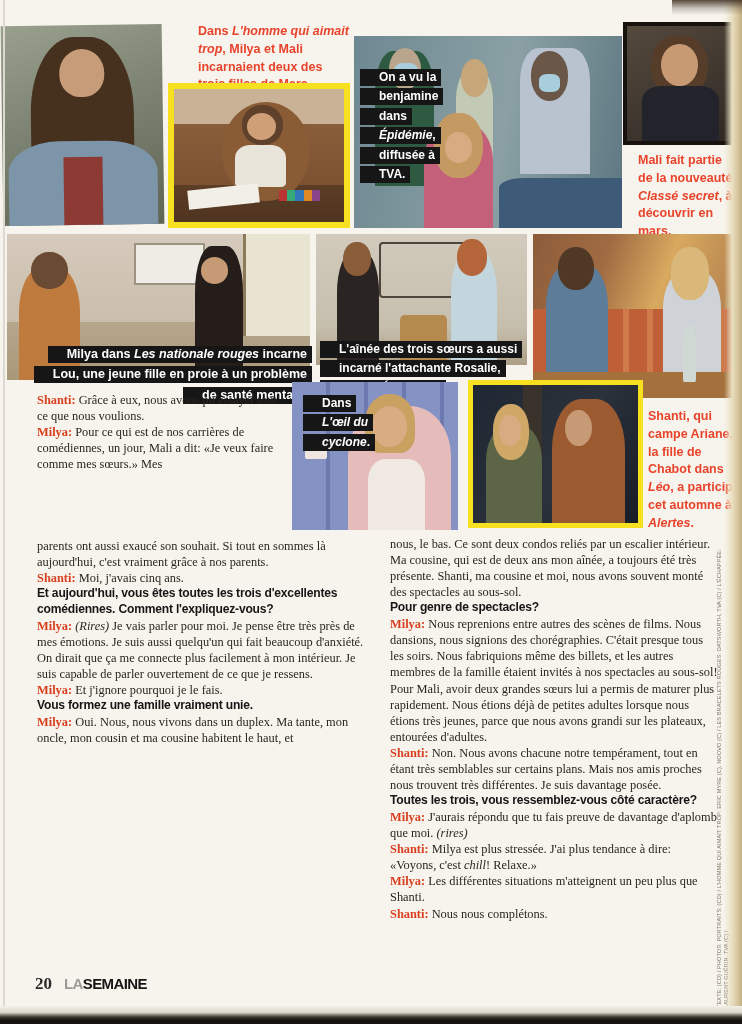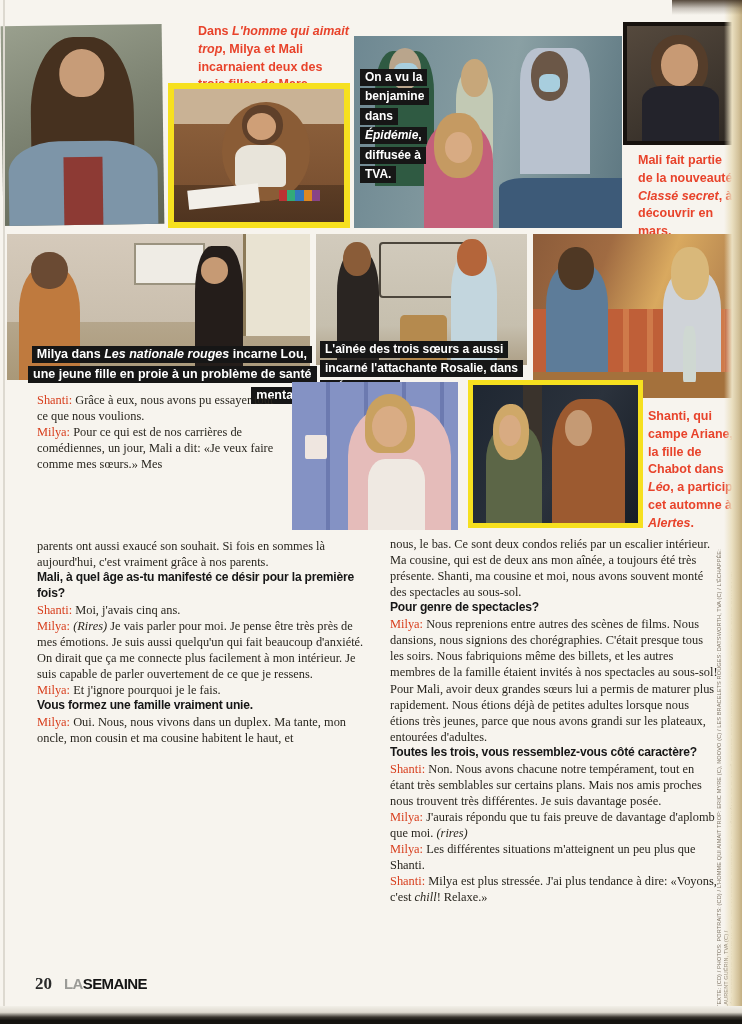--- a/index.html
+++ b/index.html
@@ -4,26 +4,26 @@
 <style>
   html,body{margin:0;padding:0;background:#cfccc5;}
   .page{position:relative;width:742px;height:1024px;margin:0 auto;background:#f7f4ee;overflow:hidden;
         font-family:"Liberation Sans",sans-serif;}
   .ph{position:absolute;overflow:hidden;background:#888;}
   .ph i{position:absolute;display:block;}
   
   .redcap{position:absolute;color:#e8432b;font-weight:bold;font-size:12.5px;line-height:1.42;}
   
   .blackcap{position:absolute;font-weight:bold;font-size:12px;line-height:1.62;color:#fff;}
-  .blackcap span{background:#161616;padding:1px 5px 2px 5px;-webkit-box-decoration-break:clone;box-decoration-break:clone;}
+  .blackcap span{background:#161616;padding:1px 5px 2px 19px;-webkit-box-decoration-break:clone;box-decoration-break:clone;}
   
   .col{position:absolute;color:#29261f;font-family:"Liberation Serif",serif;font-size:12.4px;line-height:16.1px;}
   .col p{margin:0;}
   .col p.q{font-family:"Liberation Sans",sans-serif;font-weight:bold;color:#161616;font-size:12.1px;line-height:15.8px;letter-spacing:-0.2px;}
-  .col b.sp{color:#d8401f;font-weight:normal;}
+  .col b.sp{color:#d8401f;font-weight:bold;}
   
   .footer{position:absolute;left:35px;top:974px;display:flex;align-items:baseline;gap:12px;}
   .pagenum{font-family:"Liberation Serif",serif;font-weight:bold;font-size:17px;color:#2a2a2a;}
   .brand{font-weight:bold;font-size:15px;letter-spacing:-0.6px;}
   .brand .la{color:#9b9b97;}
   .brand .sem{color:#151515;}
   
   .edge-left{position:absolute;left:3px;top:0;width:2px;height:1010px;background:#ddd9d0;}
   .edge-right{position:absolute;right:0;top:0;width:18px;height:1012px;
       background:linear-gradient(to right,rgba(247,244,238,0) 0%,#eadfc0 45%,#d3c29b 80%,#c2ae82 100%);}
@@ -115,56 +115,58 @@
   </figure>
 
   <figure class="ph" style="margin:0;left:292px;top:382px;width:166px;height:148px;background:repeating-linear-gradient(90deg,#8492c4 0 34px,#6c7ab0 34px 38px);">
     <i style="left:34%;top:16%;width:62%;height:84%;background:#e5bcba;border-radius:40% 40% 0 0;"></i>
     <i style="left:44%;top:8%;width:30%;height:40%;background:#c9a160;border-radius:48% 48% 30% 30%;"></i>
     <i style="left:48%;top:16%;width:21%;height:28%;background:#d9ac84;border-radius:50%;"></i>
     <i style="left:46%;top:52%;width:34%;height:48%;background:#efe9e2;border-radius:30% 30% 0 0;"></i>
     <i style="left:8%;top:36%;width:13%;height:16%;background:#efe6e0;border-radius:8%;"></i>
   </figure>
 
+  <div class="blackcap" style="left:303px;top:394px;width:66px;"><span>Dans <i>L'œil du cyclone</i>.</span></div>
 
   <figure class="ph" style="margin:0;left:468px;top:380px;width:165px;height:138px;border:5px solid #f6e01f;background:linear-gradient(120deg,#1f2732 0%,#2b323c 55%,#171d26 100%);">
     <i style="left:30%;top:0;width:12%;height:60%;background:#3a332c;"></i>
     <i style="left:8%;top:30%;width:34%;height:70%;background:#5c6647;border-radius:36% 36% 0 0;"></i>
     <i style="left:12%;top:14%;width:22%;height:40%;background:#cfa868;border-radius:46%;"></i>
     <i style="left:16%;top:22%;width:13%;height:22%;background:#d8ab82;border-radius:50%;"></i>
     <i style="left:48%;top:10%;width:44%;height:90%;background:#9c5a30;border-radius:40% 40% 0 0;"></i>
     <i style="left:56%;top:18%;width:16%;height:26%;background:#c59a74;border-radius:50%;"></i>
   </figure>
 
   <div class="redcap" style="left:648px;top:408px;width:92px;">Shanti, qui campe Ariane, la fille de Chabot dans <i>Léo</i>, a participé cet automne à <i>Alertes</i>.</div>
 
   <div class="col" style="left:37px;top:392px;width:240px;">
       <p class="para dialogue"><b class="sp">Shanti:</b> Grâce à eux, nous avons pu essayer tout ce que nous voulions.</p>
       <p class="para dialogue"><b class="sp">Milya:</b> Pour ce qui est de nos carrières de comédiennes, un jour, Mali a dit: «Je veux faire comme mes sœurs.» Mes</p>
     </div>
 
   <div class="col" style="left:37px;top:538px;width:330px;">
-      <p class="para plain">parents ont aussi exaucé son souhait. Si fois en sommes là aujourd'hui, c'est vraiment grâce à nos parents.</p>
-      <p class="para q">Mali, à quel âge as-tu manifesté ce désir pour la première fois?</p>
+      <p class="para plain">parents ont aussi exaucé son souhait. Si tout en sommes là aujourd'hui, c'est vraiment grâce à nos parents.</p>
       <p class="para dialogue"><b class="sp">Shanti:</b> Moi, j'avais cinq ans.</p>
+      <p class="para q">Et aujourd'hui, vous êtes toutes les trois d'excellentes comédiennes. Comment l'expliquez-vous?</p>
       <p class="para dialogue"><b class="sp">Milya:</b> <i>(Rires)</i> Je vais parler pour moi. Je pense être très près de mes émotions. Je suis aussi quelqu'un qui fait beaucoup d'anxiété. On dirait que ça me connecte plus facilement à mon intérieur. Je suis capable de parler ouvertement de ce que je ressens.</p>
       <p class="para dialogue"><b class="sp">Milya:</b> Et j'ignore pourquoi je le fais.</p>
       <p class="para q">Vous formez une famille vraiment unie.</p>
       <p class="para dialogue"><b class="sp">Milya:</b> Oui. Nous, nous vivons dans un duplex. Ma tante, mon oncle, mon cousin et ma cousine habitent le haut, et</p>
     </div>
 
   <div class="col" style="left:390px;top:536px;width:328px;">
       <p class="para plain">nous, le bas. Ce sont deux condos reliés par un escalier intérieur. Ma cousine, qui est de deux ans mon aînée, a toujours été très présente. Shanti, ma cousine et moi, nous avons souvent monté des spectacles au sous-sol.</p>
       <p class="para q">Pour genre de spectacles?</p>
       <p class="para dialogue"><b class="sp">Milya:</b> Nous reprenions entre autres des scènes de films. Nous dansions, nous signions des chorégraphies. C'était presque tous les soirs. Nous fabriquions même des billets, et les autres membres de la famille étaient invités à nos spectacles au sous-sol! Pour Mali, avoir deux grandes sœurs lui a permis de maturer plus rapidement. Nous étions déjà de petites adultes lorsque nous étions très jeunes, parce que nous avons grandi sur les plateaux, entourées d'adultes.</p>
+      <p class="para dialogue"><b class="sp">Shanti:</b> Non. Nous avons chacune notre tempérament, tout en étant très semblables sur certains plans. Mais nos amis proches nous trouvent très différentes. Je suis davantage posée.</p>
       <p class="para q">Toutes les trois, vous ressemblez-vous côté caractère?</p>
-      <p class="para dialogue"><b class="sp">Shanti:</b> Non. Nous avons chacune notre tempérament, tout en étant très semblables sur certains plans. Mais nos amis proches nous trouvent très différentes. Je suis davantage posée.</p>
       <p class="para dialogue"><b class="sp">Milya:</b> J'aurais répondu que tu fais preuve de davantage d'aplomb que moi. <i>(rires)</i></p>
+      <p class="para dialogue"><b class="sp">Shanti:</b> Milya est plus stressée. J'ai plus tendance à dire: «Voyons, c'est <i>chill</i>! Relaxe.»</p>
       <p class="para dialogue"><b class="sp">Milya:</b> Les différentes situations m'atteignent un peu plus que Shanti.</p>
-      <p class="para dialogue"><b class="sp">Shanti:</b> Milya est plus stressée. J'ai plus tendance à dire: «Voyons, c'est <i>chill</i>! Relaxe.»</p>
+      <p class="para dialogue"><b class="sp">Shanti:</b> Nous nous complétons.</p>
     </div>
 
   <div class="footer">
     <span class="pagenum">20</span>
     <span class="brand"><span class="la">LA</span><span class="sem">SEMAINE</span></span>
   </div>
 
   <div class="credits">
     <div>TEXTE: (CD) / PHOTOS: PORTRAITS: (CD) / L'HOMME QUI AIMAIT TROP: ERIC MYRE (C), NOOVO (C) / LES BRACELETS ROUGES: DATSWORTH, TVA (C) / L'ÉCHAPPÉE: LAURENT GUÉRIN, TVA (C) /</div>
     <div>LÉO: BERTRAND CALMEAU, TVA (C) / ALERTES: PIXCOM, TVA (C) / ÉPIDÉMIE ET CLASSÉ SECRET: PRODUCTION (C) / L'ŒIL DU CYCLONE: RADIO-CANADA (C)</div>

